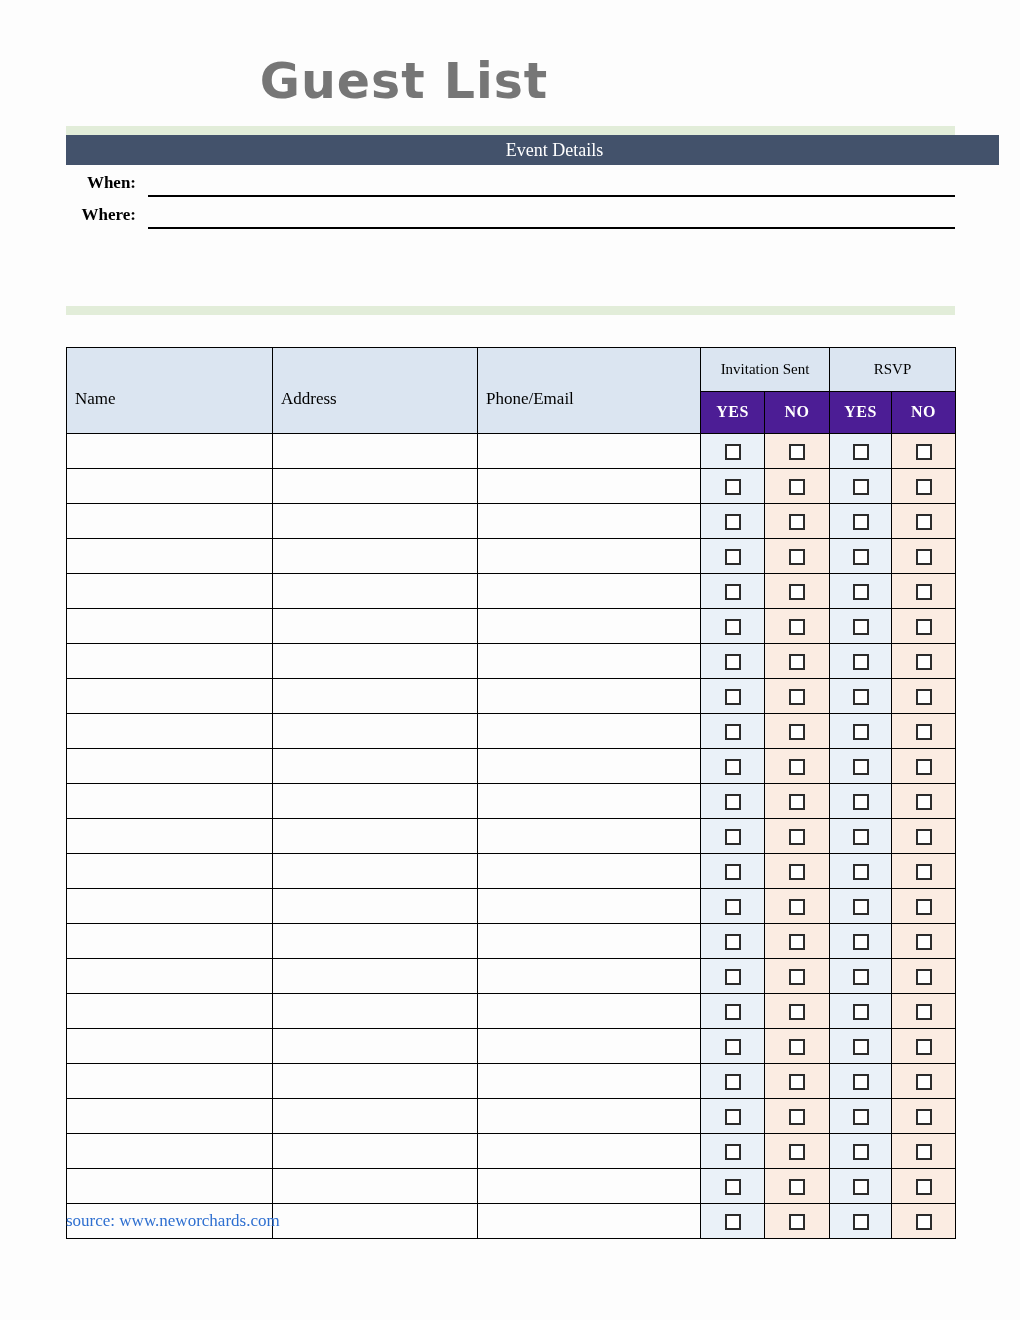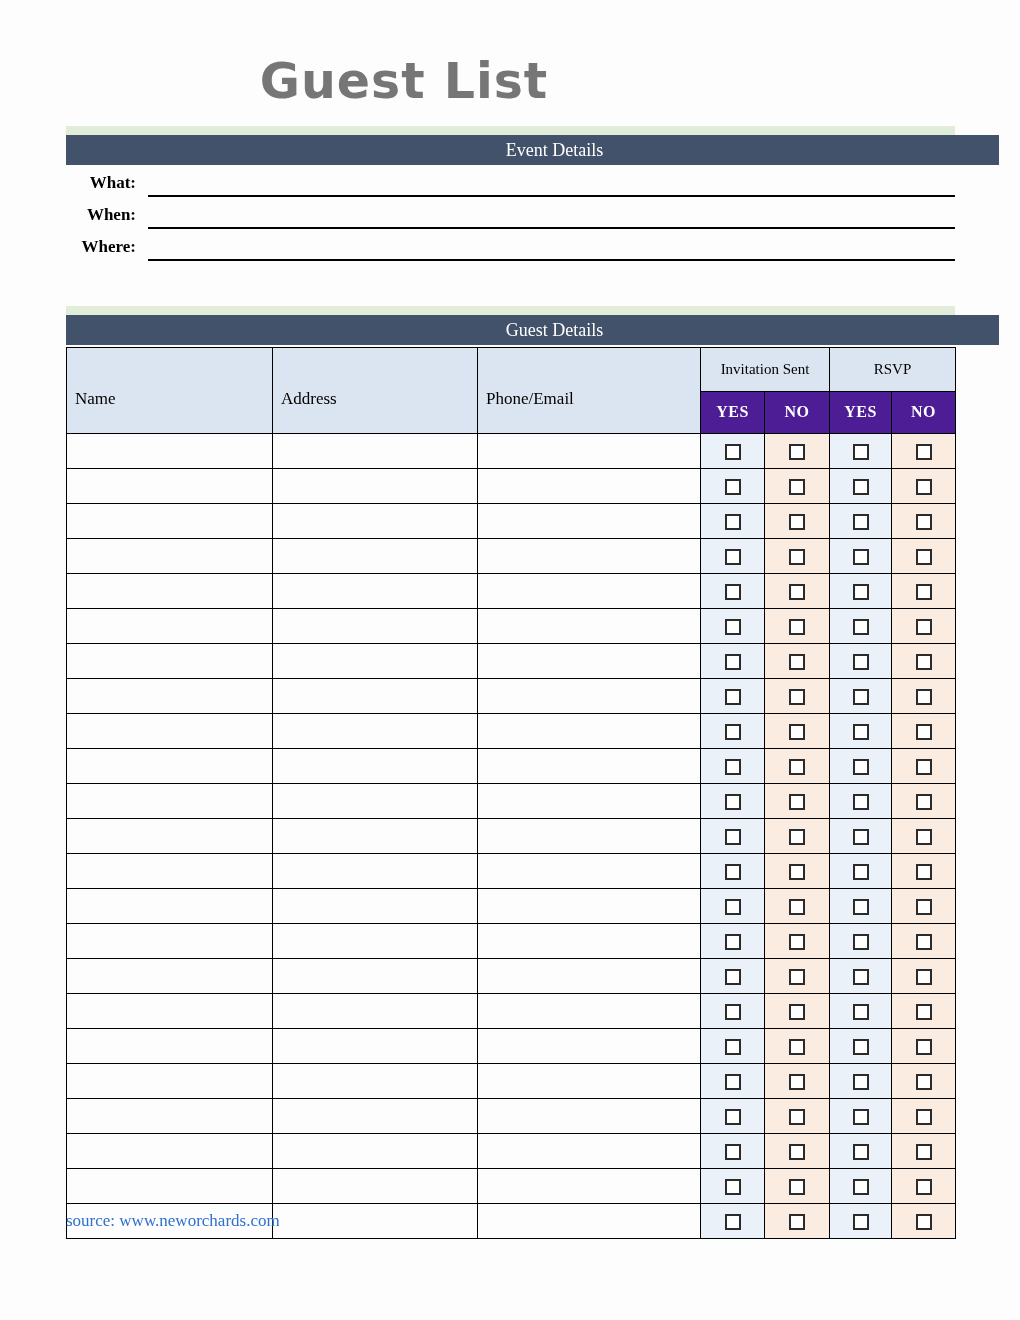--- a/index.html
+++ b/index.html
@@ -171,39 +171,34 @@
 
 <div class="page">
 
   <div class="doc-title">Guest List</div>
 
   <div class="green-strip" id="event-green"></div>
   <div class="section-bar" id="event-bar">Event Details</div>
 
   <div class="event-rows">
 
-    <div class="event-row">
-      <div class="event-label">What:</div>
-      <div class="event-line"></div>
-    </div>
 
     <div class="event-row">
       <div class="event-label">When:</div>
       <div class="event-line"></div>
     </div>
 
     <div class="event-row">
       <div class="event-label">Where:</div>
       <div class="event-line"></div>
     </div>
 
   </div>
 
   <div class="green-strip" id="guest-green"></div>
-  <div class="section-bar" id="guest-bar">Guest Details</div>
 
   <table class="guest-table">
     <colgroup>
       <col style="width:206px">
       <col style="width:205px">
       <col style="width:223px">
       <col style="width:64px">
       <col style="width:65px">
       <col style="width:62px">
       <col style="width:64px">

